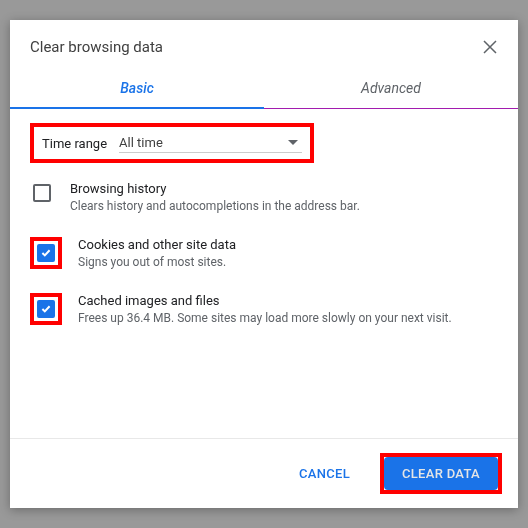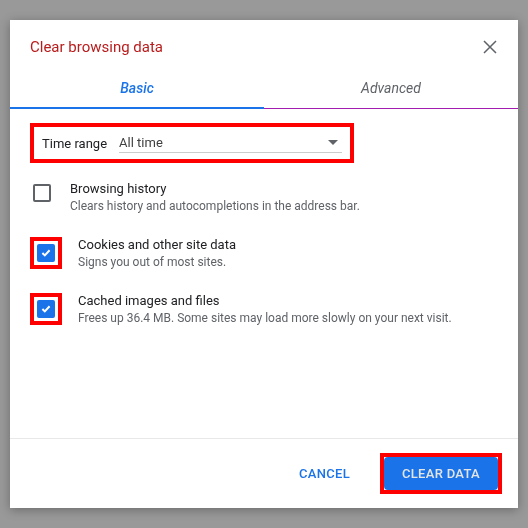--- a/index.html
+++ b/index.html
@@ -24,21 +24,21 @@
     flex-direction: column;
   }
   .header {
     padding: 18px 20px 12px 20px;
     display: flex;
     align-items: center;
     justify-content: space-between;
   }
   .title {
     font-size: 15px;
-    color: #b91c1c;
+    color: #404040;
   }
   .close {
     width: 16px; height: 16px;
     cursor: pointer;
     color: #5f6368;
   }
   .tabs {
     display: flex;
     border-bottom: 1px solid #a21caf;
     font-style: italic;
@@ -73,21 +73,21 @@
     display: inline-block;
   }
   .timerange-wrap {
     margin-bottom: 18px;
   }
   .timerange {
     display: flex;
     align-items: center;
     gap: 12px;
     padding: 6px 8px;
-    width: 316px;
+    width: 276px;
   }
   .timerange-label {
     font-size: 13px;
     color: #202124;
   }
   .timerange-select {
     flex: 1;
     display: flex;
     align-items: center;
     justify-content: space-between;

